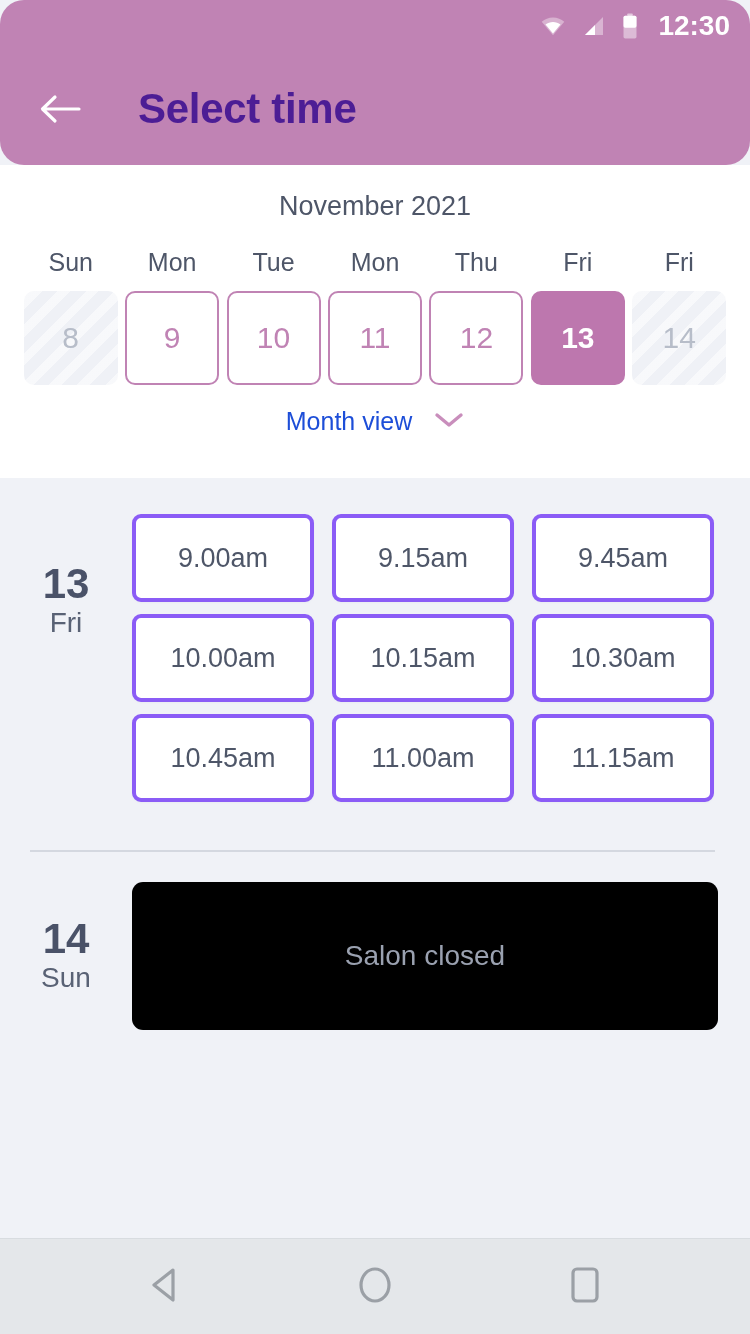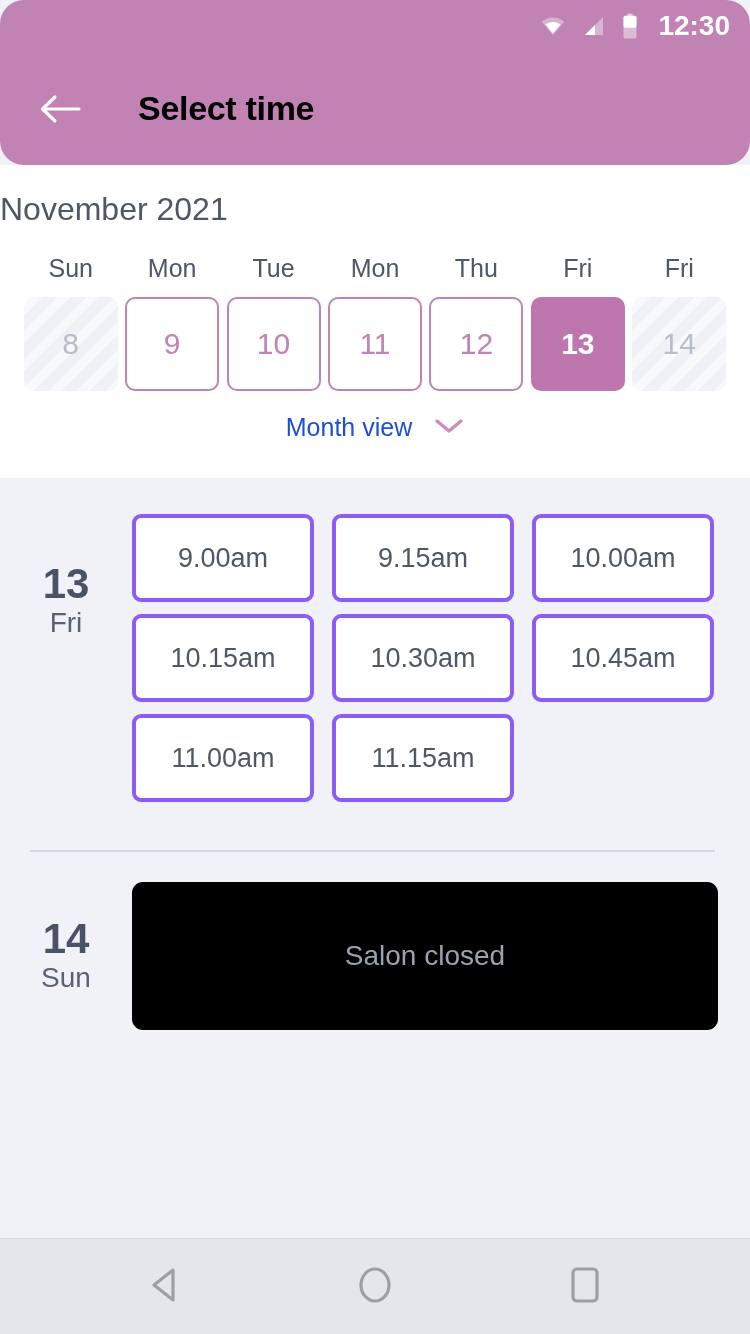--- a/index.html
+++ b/index.html
@@ -64,37 +64,37 @@
   .back-btn {
     width: 60px;
     height: 60px;
     display: flex;
     align-items: center;
     justify-content: center;
     cursor: pointer;
   }
 
   .appbar-title {
-    color: #000000;
-    font-size: 34px;
+    color: #4c1d95;
+    font-size: 42px;
     font-weight: bold;
     margin-left: 48px;
     letter-spacing: -0.3px;
   }
 
   
   .calendar {
     background: #ffffff;
     flex: 0 0 313px;
     padding-top: 26px;
   }
 
   .cal-month {
-    text-align: left;
-    font-size: 32px;
+    text-align: center;
+    font-size: 27px;
     color: #4e5668;
     letter-spacing: 0px;
     margin-bottom: 26px;
   }
 
   .cal-row {
     display: flex;
     padding: 0 20px;
   }
 
@@ -369,20 +369,21 @@
   <div class="slots-area">
 
     <div class="day-group">
       <div class="day-label">
         <div class="dnum">13</div>
         <div class="dname">Fri</div>
       </div>
       <div class="slot-grid">
         <div class="slot">9.00am</div>
         <div class="slot">9.15am</div>
+        <div class="slot">9.45am</div>
         <div class="slot">10.00am</div>
         <div class="slot">10.15am</div>
         <div class="slot">10.30am</div>
         <div class="slot">10.45am</div>
         <div class="slot">11.00am</div>
         <div class="slot">11.15am</div>
       </div>
     </div>
 
     <div class="divider"></div>

